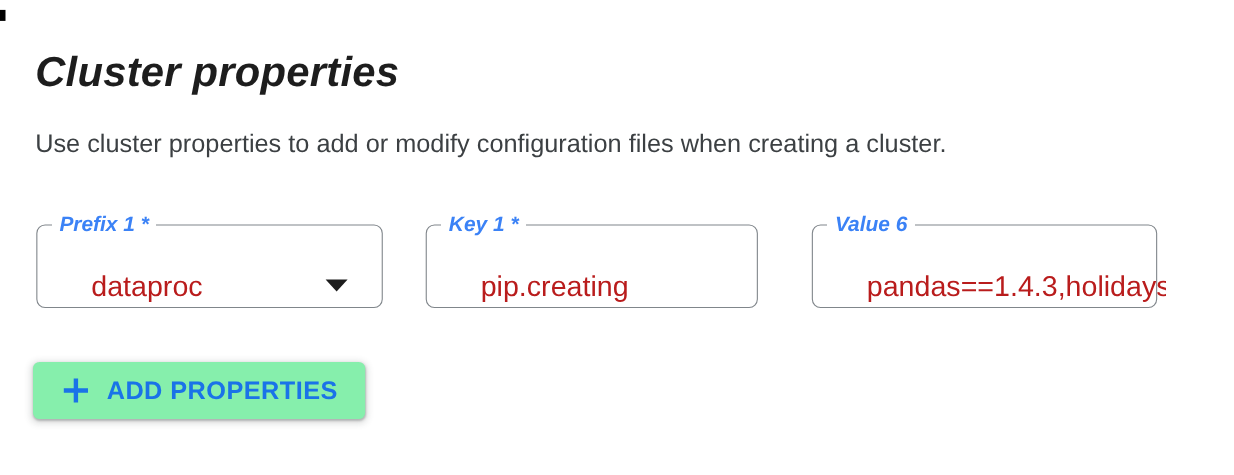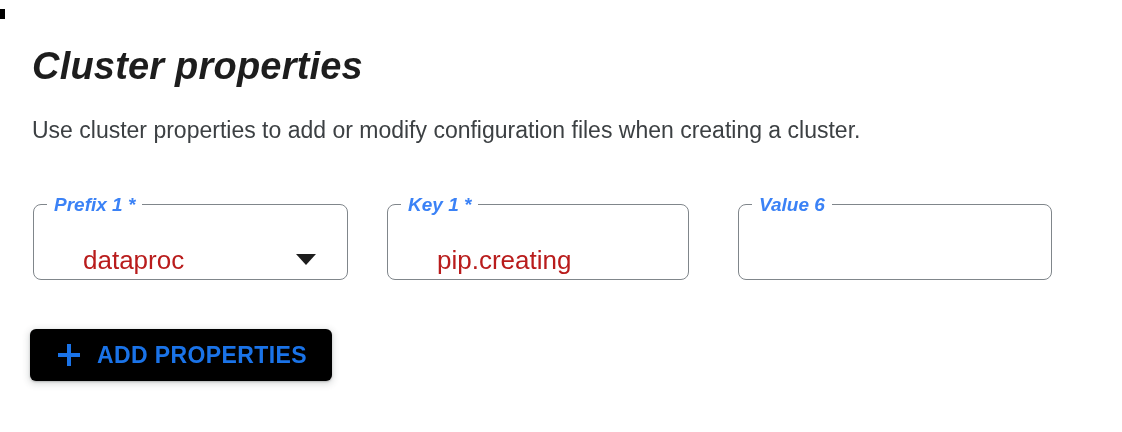--- a/index.html
+++ b/index.html
@@ -95,21 +95,21 @@
   }
 
   .add-btn {
     position: absolute;
     left: 30px; top: 329px;
     height: 52px;
     display: inline-flex;
     align-items: center;
     gap: 14px;
     padding: 0 25px;
-    background: #000000;
+    background: #86efac;
     border: none;
     border-radius: 6px;
     color: #1a73e8;
     font-family: "Liberation Sans", "DejaVu Sans", sans-serif;
     font-size: 23px;
     font-weight: 600;
     letter-spacing: 0.4px;
     white-space: nowrap;
     cursor: pointer;
     box-shadow: 0 1px 2px rgba(60,64,67,0.30), 0 2px 6px 2px rgba(60,64,67,0.15);
@@ -136,20 +136,21 @@
     <div class="dropdown-arrow"></div>
   </fieldset>
 
   <fieldset class="field field-key">
     <legend>Key 1 *</legend>
     <div class="field-text">pip.creating</div>
   </fieldset>
 
   <fieldset class="field field-value">
     <legend>Value 6</legend>
+    <div class="field-text clipped">pandas==1.4.3,holidays</div>
   </fieldset>
 
   <button class="add-btn">
     <span class="plus-wrap">
       <svg width="28" height="28" viewBox="0 0 28 28" aria-hidden="true">
         <path d="M14 3 L14 25 M3 14 L25 14" stroke="#1a73e8" stroke-width="4" fill="none"></path>
       </svg>
     </span>
     <span>ADD PROPERTIES</span>
   </button>

